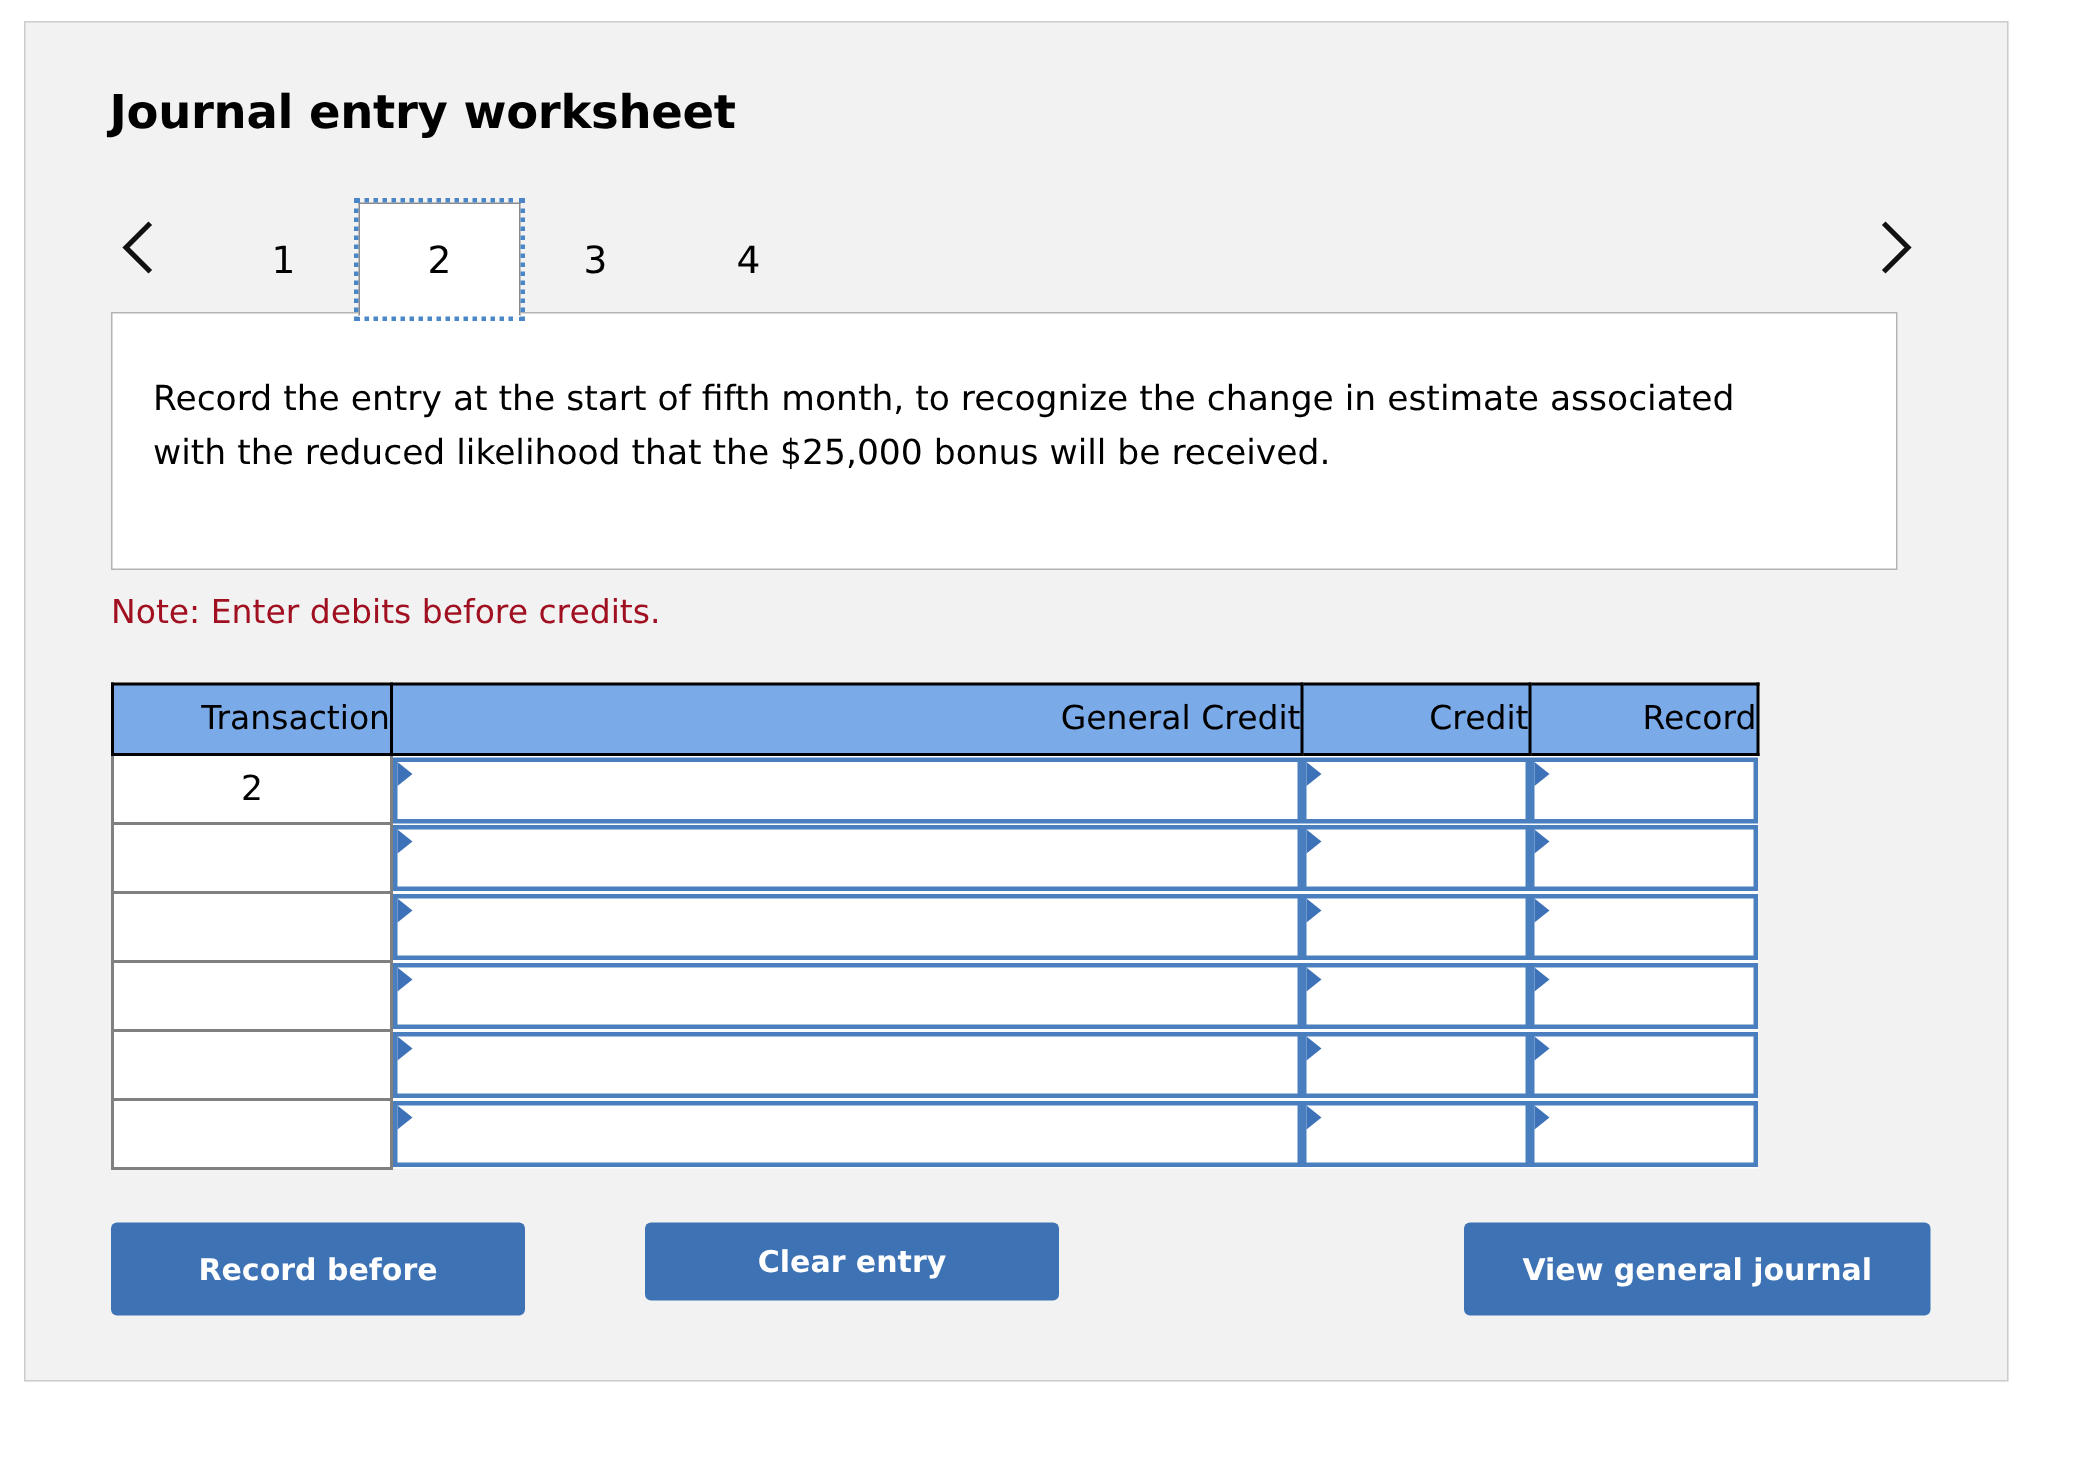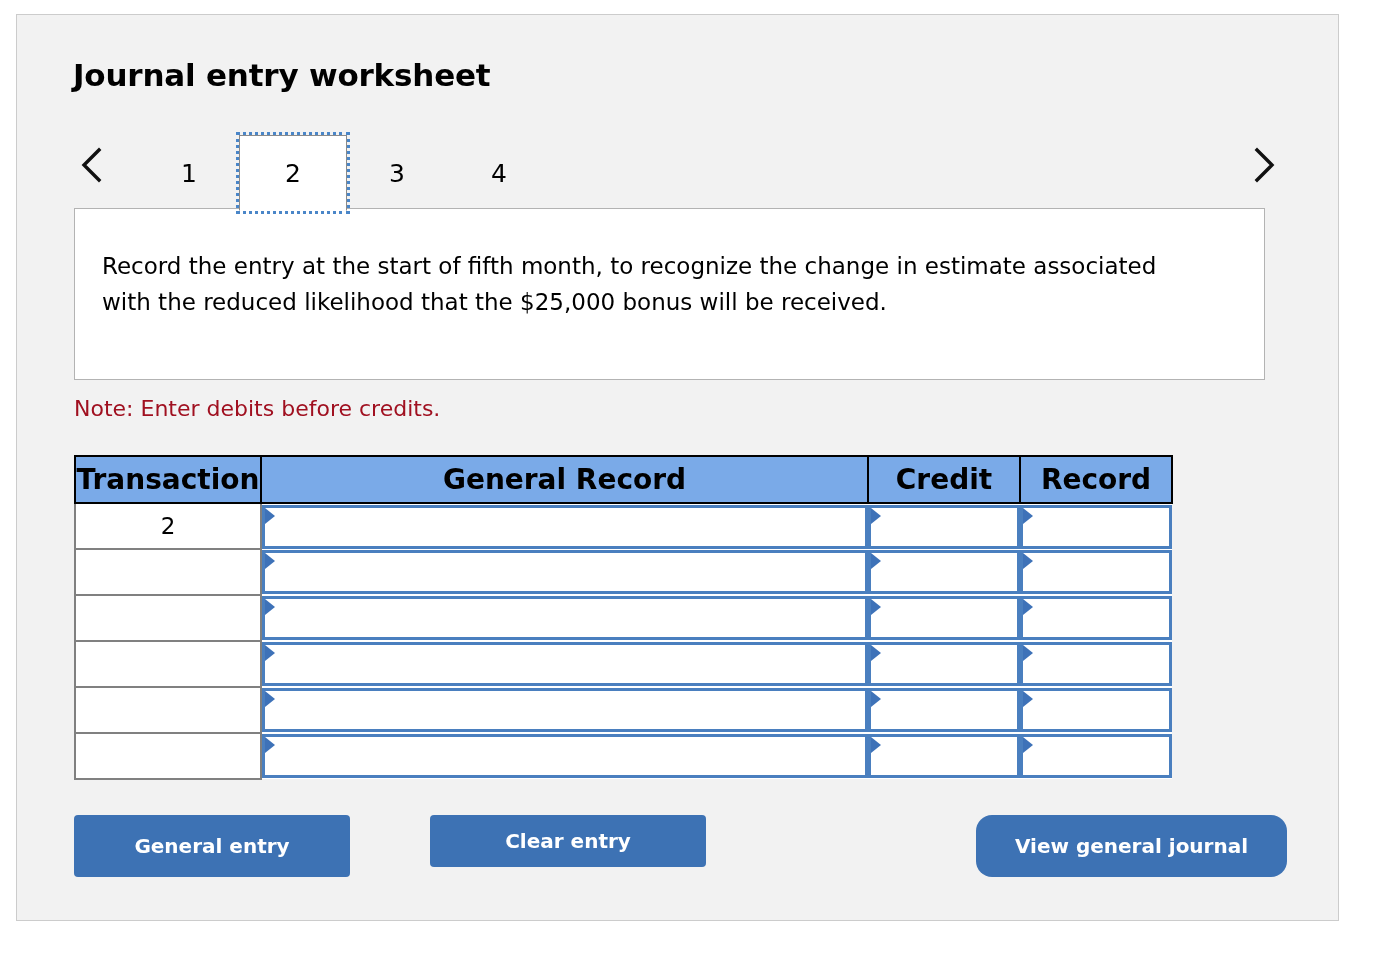--- a/index.html
+++ b/index.html
@@ -129,25 +129,25 @@
     left: 57px;
     top: 440px;
     width: 1097px;
     border-collapse: collapse;
     table-layout: fixed;
   }
   #journal-table th {
     background: #7aaae8;
     border: 2px solid #000000;
     color: #000000;
-    font-size: 28px;
-    font-weight: bold;
+    font-size: 22px;
+    font-weight: normal;
     height: 45px;
     padding: 0;
-    text-align: center;
+    text-align: right;
   }
   #journal-table td {
     padding: 0;
     height: 44px;
     background: #ffffff;
     vertical-align: middle;
   }
   td.col-transaction {
     border: 2px solid #808080;
     text-align: center;
@@ -196,21 +196,21 @@
     border: none;
     border-radius: 4px;
     cursor: pointer;
     font-family: "DejaVu Sans", sans-serif;
     display: flex;
     align-items: center;
     justify-content: center;
   }
   #btn-record { left: 57px;  top: 800px; width: 276px; height: 62px; }
   #btn-clear  { left: 413px; top: 800px; width: 276px; height: 52px; }
-  #btn-view   { left: 959px; top: 800px; width: 311px; height: 62px; border-radius: 16px; }
+  #btn-view   { left: 959px; top: 800px; width: 311px; height: 62px; }
 </style>
 </head>
 <body>
 
 <div id="worksheet-panel">
 
   <div id="page-title">Journal entry worksheet</div>
 
   <div id="tab-bar">
 
@@ -244,21 +244,21 @@
   <table id="journal-table">
     <colgroup>
       <col class="w-trans">
         <col class="w-journal">
         <col class="w-debit">
         <col class="w-credit">
     </colgroup>
     <thead>
       <tr>
         <th>Transaction</th>
-        <th>General Record</th>
+        <th>General Credit</th>
         <th>Credit</th>
         <th>Record</th>
       </tr>
     </thead>
     <tbody>
 
       <tr>
         <td class="col-transaction">2</td>
         <td class="cell-holder">
           <div class="field">
@@ -368,17 +368,17 @@
         <td class="cell-holder">
           <div class="field">
               <span class="marker"></span>
             </div>
         </td>
       </tr>
 
     </tbody>
   </table>
 
-  <button class="btn" id="btn-record">General entry</button>
+  <button class="btn" id="btn-record">Record before</button>
   <button class="btn" id="btn-clear">Clear entry</button>
   <button class="btn" id="btn-view">View general journal</button>
 
 </div>
 
 </body></html>

